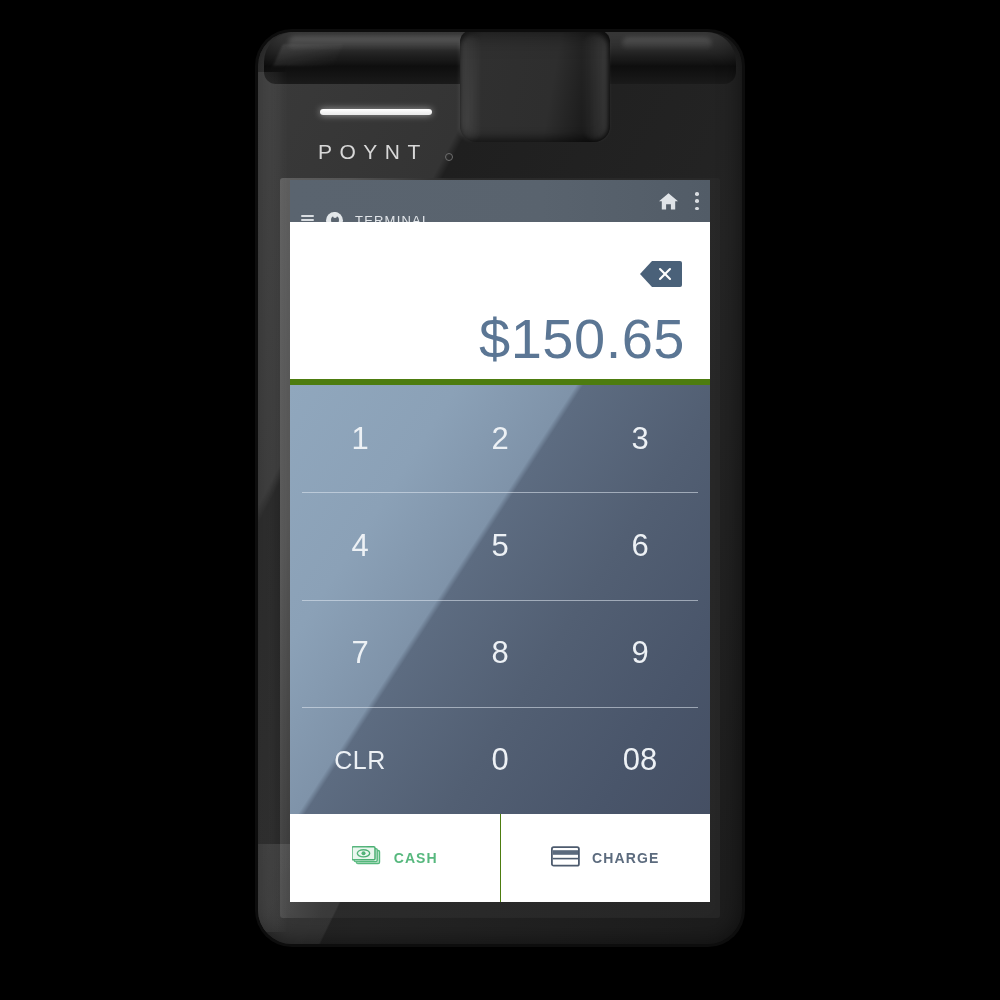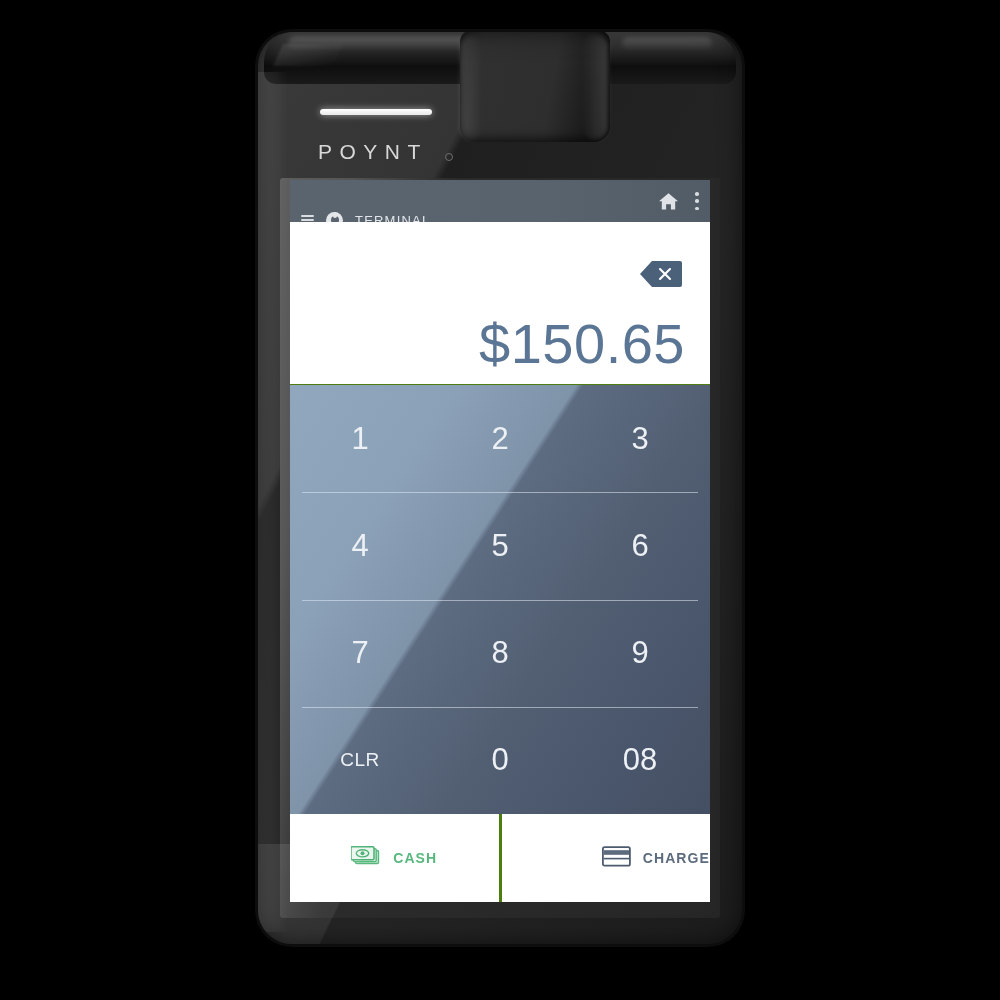--- a/index.html
+++ b/index.html
@@ -210,21 +210,21 @@
   .icon-home { width: 21px; height: 19px; position: relative; }
   .icon-home svg { display:block; }
   .icon-dots { width: 4px; height: 18px; display:flex; flex-direction:column; justify-content:space-between; align-items:center;}
   .icon-dots i { width: 3.5px; height: 3.5px; border-radius: 50%; background:#d8dce0; display:block; }
 
   
   .amount-area {
     position: relative;
     height: 163px;
     background: #ffffff;
-    border-bottom: 1px solid #4d7c0f;
+    border-bottom: 6px solid #4d7c0f;
     box-sizing: border-box;
   }
   .backspace {
     position: absolute;
     right: 28px;
     top: 39px;
     width: 42px;
     height: 26px;
     cursor: pointer;
   }
@@ -277,39 +277,39 @@
     display: flex;
     align-items: center;
     justify-content: center;
     color: #edf1f5;
     font-size: 31px;
     font-weight: 300;
     cursor: pointer;
     user-select: none;
     font-family: "Liberation Sans", sans-serif;
   }
-  .kp-key.is-clr { font-size: 19px; letter-spacing: 0.5px; }
+  .kp-key.is-clr { font-size: 25px; letter-spacing: 0.5px; }
 
   
   .actions {
     position: relative;
     height: 88px;
     background: #ffffff;
     display: flex;
   }
   .action-btn {
     flex: 1 1 0;
     display: flex;
     align-items: center;
     justify-content: center;
     gap: 12px;
     cursor: pointer;
     background: #ffffff;
   }
-  .action-btn + .action-btn { border-left: 3px solid #4d7c0f; justify-content: flex-end; }
+  .action-btn + .action-btn { border-left: 1px solid #4d7c0f; }
   .action-label {
     font-size: 14px;
     letter-spacing: 1.1px;
     font-weight: 600;
   }
   .action-btn.cash .action-label { color: #57b87e; }
   .action-btn.charge .action-label { color: #5c6b7e; }
 
   
   .bottom-sheen {

